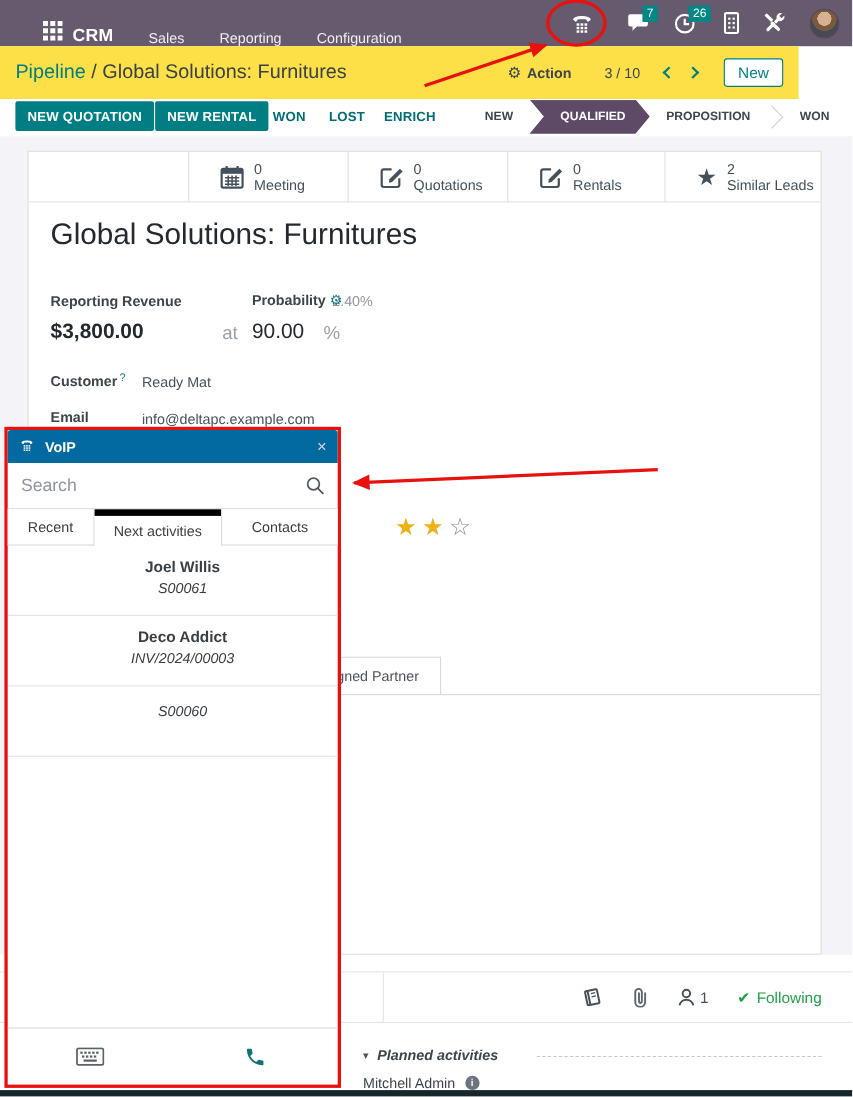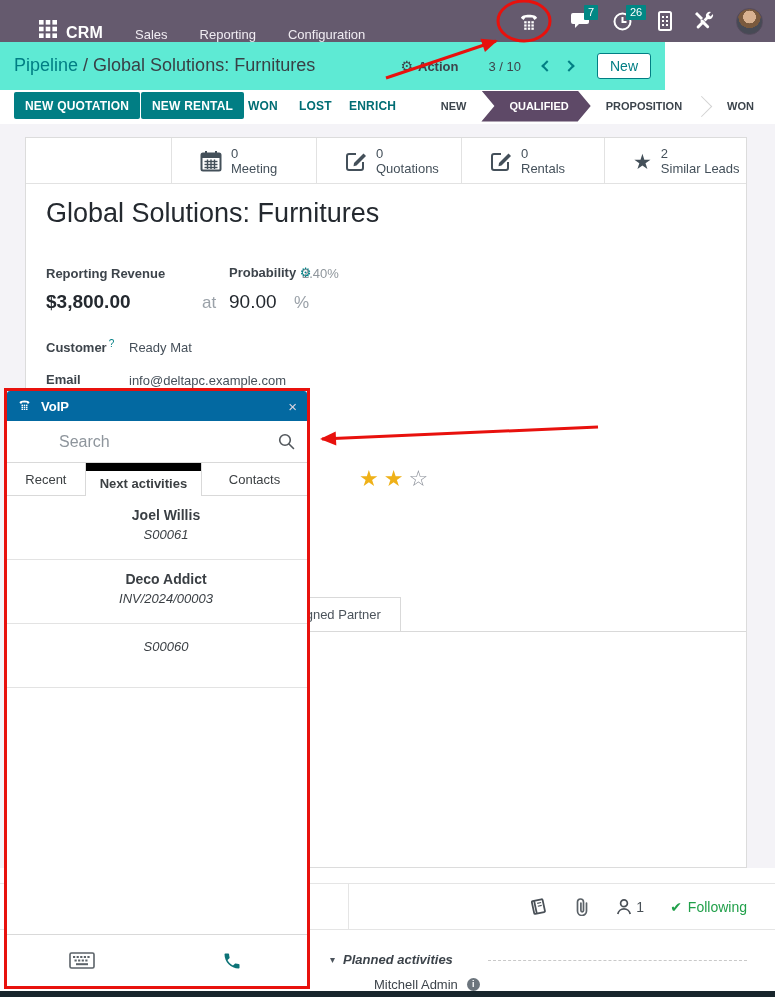--- a/index.html
+++ b/index.html
@@ -11,21 +11,21 @@
   .topbar { position:absolute; left:0; top:0; width:775px; height:42px; background:#655a6e; display:flex; align-items:flex-end;padding-left:28px; }
   .topbar .appsicon { margin-left:11px; cursor:pointer; }
   .topbar .appname { color:#fff; font-size:16px; font-weight:700; margin-left:9px; letter-spacing:.2px; cursor:pointer; }
   .topbar .menu { color:#f0ecf2; font-size:13px; margin-left:32px; cursor:pointer; }
   .tb-icons { position:absolute; right:0; top:0; height:42px; display:flex; align-items:center; }
   .tb-ic { position:relative; margin-right:22px; cursor:pointer; display:flex; align-items:center; }
   .tb-badge { position:absolute; top:-7px; left:13px; background:#018784; color:#fff; font-size:11px; line-height:15px; padding:0 4px; border-radius:1px; font-weight:400; }
   .avatar { width:27px; height:27px; border-radius:50%; background:radial-gradient(circle at 50% 32%, #d8b190 0 30%, #7a5a3e 31% 52%, #474a55 53% 100%); border:1px solid #544a5c; margin-right:12px; }
 
   
-  .cpanel { position:absolute; left:0; top:42px; width:665px; height:48px; background:#5eead4; }
+  .cpanel { position:absolute; left:0; top:42px; width:726px; height:48px; background:#fde047; }
   .breadcrumb { position:absolute; left:14px; top:13px; font-size:18px; color:#394046; }
   .breadcrumb .link { color:#017e84; cursor:pointer; }
   .cp-right { position:absolute; right:14px; top:0; height:48px; display:flex; align-items:center; }
   .actionbtn { display:flex; align-items:center; color:#3d444b; font-size:13px; font-weight:700; cursor:pointer; }
   .actionbtn .gear { font-size:14px; margin-right:5px; font-weight:400; }
   .pager { margin-left:30px; font-size:13px; color:#3d444b; }
   .chev { display:inline-block; width:8px; height:8px; cursor:pointer; }
   .chev.left  { border-left:2px solid #017e84; border-bottom:2px solid #017e84; transform:rotate(45deg); margin-left:22px; }
   .chev.right { border-right:2px solid #017e84; border-bottom:2px solid #017e84; transform:rotate(-45deg); margin-left:14px; }
   .newbtn { margin-left:24px; border:1px solid #017e84; color:#017e84; background:#fff; font-size:14px; padding:4px 12px; border-radius:3px; cursor:pointer; font-family:inherit; }
@@ -77,37 +77,37 @@
   .ct-ic { margin-left:26px; display:flex; align-items:center; cursor:pointer; color:#495057; }
   .fcount { font-size:14px; color:#495057; margin-left:4px; }
   .following { display:flex; align-items:center; margin-left:26px; cursor:pointer; }
   .following .chk { color:#21a04a; font-size:14px; }
   .following .ftxt { color:#21a04a; font-size:14px; font-weight:500; margin-left:6px; }
   .planned { position:absolute; left:330px; top:84px; display:flex; align-items:center; cursor:pointer; }
   .planned .caret { font-size:10px; color:#4c545c; }
   .planned .ptxt { font-size:13px; font-weight:700; color:#3d444b; margin-left:8px; white-space:nowrap;font-style:italic; }
   .dashline { position:absolute; left:488px; top:92px; width:259px; border-top:1px dashed #c9c9c9; }
   .author { position:absolute; left:330px; top:109px; display:flex; align-items:center; }
-  .author .aname { font-size:13px; font-weight:500; color:#3d444b;margin-left:44px; }
+  .author .aname { font-size:13px; font-weight:500; color:#3d444b; }
   .infoic { width:13px; height:13px; border-radius:50%; background:#6c757d; color:#fff; font-size:9px; line-height:13px; text-align:center; margin-left:9px; font-weight:700; }
   .bottombar { position:absolute; left:0; top:991px; width:775px; height:6px; background:#18262c; }
 
   
   .voip { position:absolute; left:4px; top:388px; width:306px; height:601px; background:#fff; border:3px solid #e8110d; z-index:5; display:flex; flex-direction:column; }
   .voip-head { height:30px; background:#0369a1; border-radius:3px 3px 0 0; display:flex; align-items:center; padding:0 10px; color:#fff; flex:0 0 auto; }
   .voip-head .vph { font-size:14px; }
   .voip-head .vtitle { font-size:13px; font-weight:600; margin-left:9px; }
   .voip-close { margin-left:auto; color:#ddd6e0; font-size:15px; cursor:pointer; line-height:1; }
   .voip-search { height:42px; display:flex; align-items:center; padding:0 12px; border-bottom:1px solid #d9d9d9; flex:0 0 auto; }
-  .voip-search input { flex:1; border:none; outline:none; font-size:16px; color:#3c4043; font-family:inherit;margin-left:40px; }
+  .voip-search input { flex:1; border:none; outline:none; font-size:16px; color:#3c4043; font-family:inherit; }
   .voip-search input::placeholder { color:#8e959c; }
   .voip-tabs { height:33px; display:flex; flex:0 0 auto; position:relative; }
   .vtab { display:flex; align-items:center; justify-content:center; font-size:13px; color:#3c4043; cursor:pointer; border-bottom:1px solid #d9d9d9; background:#fff; }
   .vtab.t0 { width:84px; border-right:1px solid #d9d9d9; }
-  .vtab.t1 { width:123px; border-bottom:none; border-top:8px solid #000000; font-weight:700; }
+  .vtab.t1 { width:123px; border-bottom:none; border-top:6px solid #000000; font-weight:400; }
   .vtab.t2 { width:113px; border-left:1px solid #d9d9d9; }
   .voip-list { flex:1 1 auto; overflow:hidden;text-align:center; }
   .vitem { height:64px; padding:11px 0 0 18px; border-bottom:1px solid #e3e3e3; cursor:pointer; }
   .vitem .vname { font-size:14px; font-weight:700; color:#3a3f44; }
   .vitem .vref { font-size:13px; font-style:italic; color:#3a3f44; margin-top:4px; }
   .voip-foot { height:52px; border-top:1px solid #d9d9d9; display:flex; align-items:center; flex:0 0 auto; }
   .voip-foot .half { width:50%; display:flex; justify-content:center; cursor:pointer; }
 
   
   .anno { position:absolute; left:0; top:0; width:775px; height:997px; z-index:10; pointer-events:none; }

